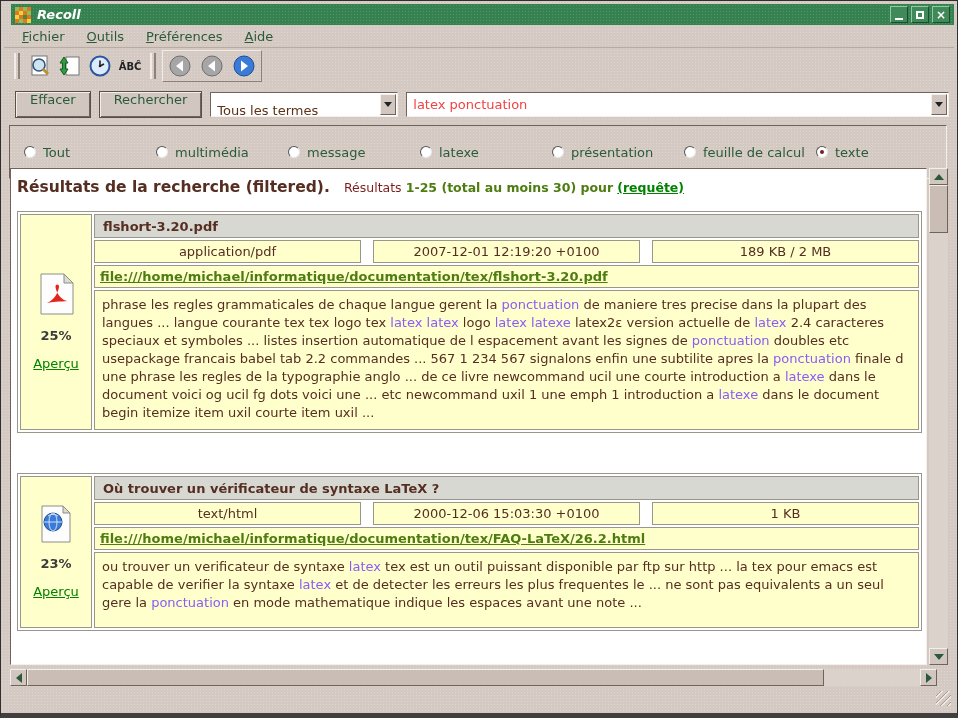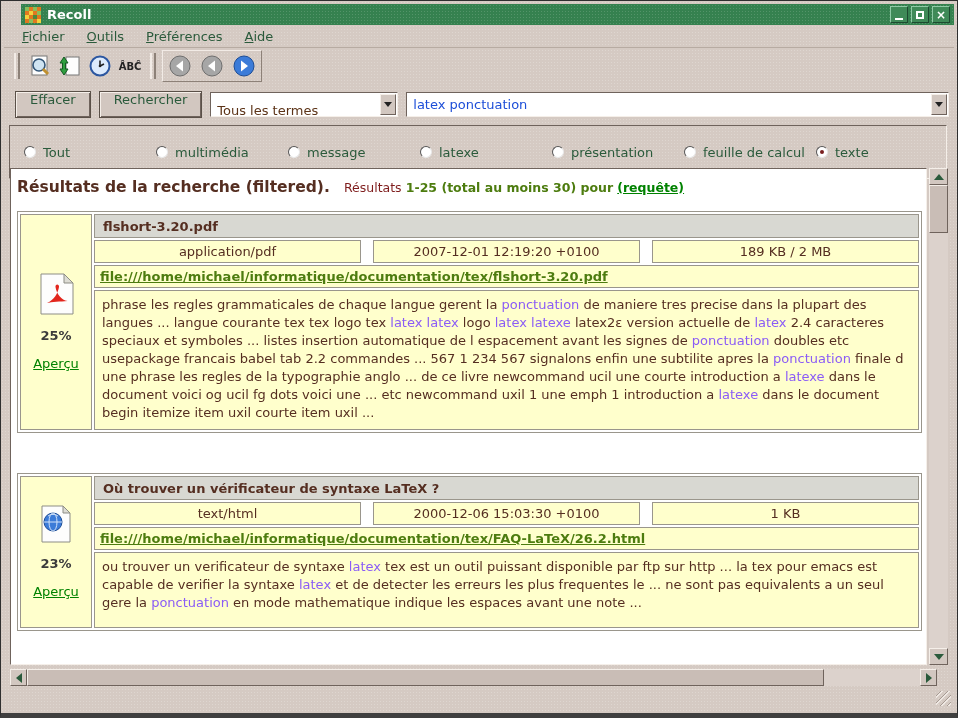--- a/index.html
+++ b/index.html
@@ -10,25 +10,25 @@
     position:relative; width:958px; height:718px;
     background:#d5cac3;
     background-image: radial-gradient(rgba(255,255,255,.22) 1px, transparent 1px);
     background-size:3px 3px;
     border:1px solid #2f2f2f; border-bottom:5px solid #3f3f3f;
     overflow:hidden;
   }
 
   
   .titlebar {
-    position:absolute; left:20px; top:3px; right:3px; height:21px;
+    position:absolute; left:10px; top:3px; right:3px; height:21px;
     background:#35814f;
     background-image: radial-gradient(rgba(255,255,255,.15) 1px, transparent 1px);
     background-size:3px 3px;
-    display:flex; align-items:center; padding:0 4px; gap:6px;
+    display:flex; align-items:center; padding:0 4px; gap:6px;font-style:italic;
   }
   .titlebar .title { color:#fff; font-weight:bold; font-size:13px; }
   .win-controls { margin-left:auto; display:flex; gap:3px; }
   .wbtn {
     width:18px; height:17px; background:#3f8a58;
     border:1px solid; border-color:#8fcaa6 #1d4a30 #1d4a30 #8fcaa6;
     display:flex; align-items:center; justify-content:center; cursor:default;
   }
   .glyph-min { width:8px; height:2px; background:#fff; margin-top:8px; }
   .glyph-max { width:8px; height:8px; border:2px solid #fff; }
@@ -78,21 +78,21 @@
   .combo-arrow {
     width:16px; height:21px; margin-right:1px; background:#d2c7c0;
     border:1px solid; border-color:#f5efe9 #6f635c #6f635c #f5efe9;
     display:flex; align-items:center; justify-content:center; cursor:default;
   }
   .combo-arrow::after { content:''; border:4px solid transparent; border-top:5px solid #222; margin-top:4px; }
   .mode-combo { width:188px; }
   .query-combo { flex:1; margin-right:5px; }
   .query-combo input {
     flex:1; border:none; outline:none; height:100%; padding:0 6px;
-    color:#1d4ed8; font-family:"DejaVu Sans", sans-serif; font-size:13px; background:transparent;
+    color:#ef4444; font-family:"DejaVu Sans", sans-serif; font-size:13px; background:transparent;
   }
 
   
   .filterpanel {
     position:absolute; left:8px; top:124px; right:10px; height:54px;
     border:1px solid; border-color:#6f635c #f5efe9 #f5efe9 #6f635c;
     display:flex; align-items:center; padding-left:14px;
   }
   .radio-item { display:flex; align-items:center; gap:7px; width:132px; cursor:default; }
   .radio-item:last-child { width:auto; }

